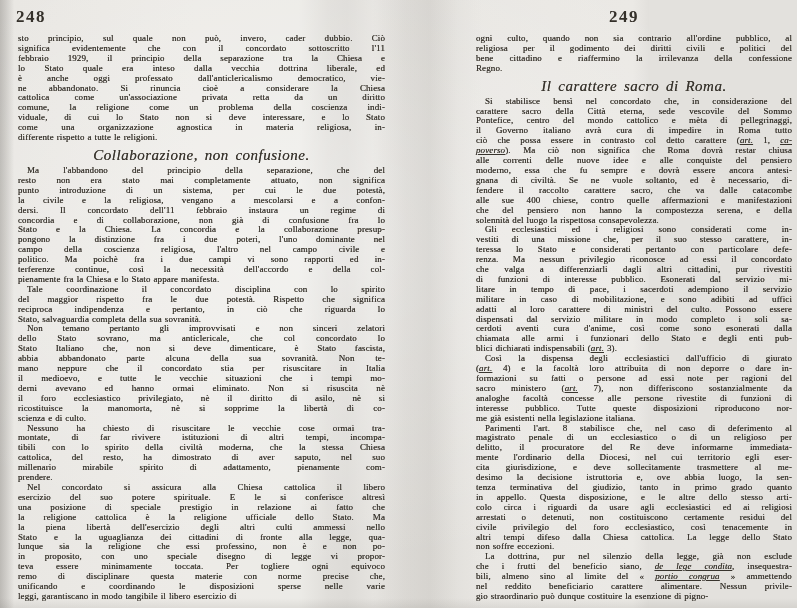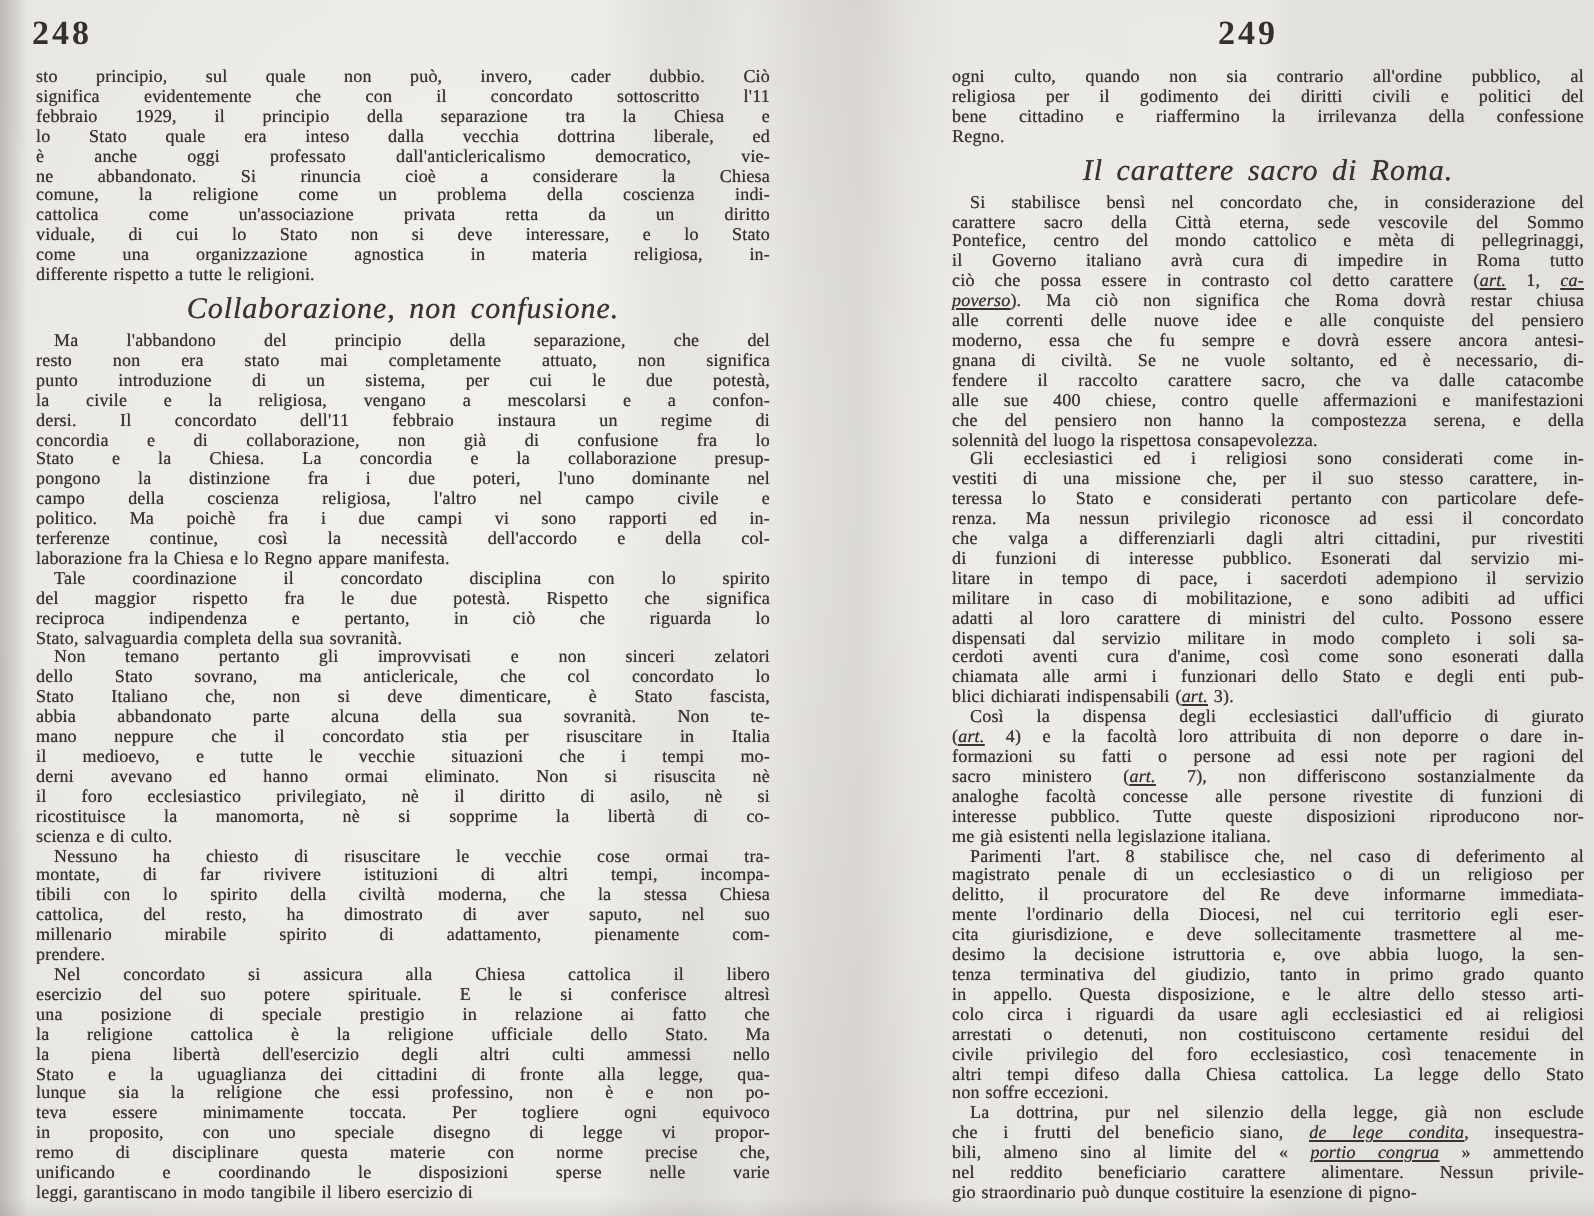--- a/index.html
+++ b/index.html
@@ -76,40 +76,40 @@
   <section class="page page-left">
     <div class="pagenum pn-left">248</div>
     <div class="text-col col-left">
         <div class="para">
           <div class="line"><span>sto principio, sul quale non può, invero, cader dubbio. Ciò</span></div>
           <div class="line"><span>significa evidentemente che con il concordato sottoscritto l'11</span></div>
           <div class="line"><span>febbraio 1929, il principio della separazione tra la Chiesa e</span></div>
           <div class="line"><span>lo Stato quale era inteso dalla vecchia dottrina liberale, ed</span></div>
           <div class="line"><span>è anche oggi professato dall'anticlericalismo democratico, vie-</span></div>
           <div class="line"><span>ne abbandonato. Si rinuncia cioè a considerare la Chiesa</span></div>
+          <div class="line"><span>cattolica come un'associazione privata retta da un diritto</span></div>
           <div class="line"><span>comune, la religione come un problema della coscienza indi-</span></div>
-          <div class="line"><span>cattolica come un'associazione privata retta da un diritto</span></div>
           <div class="line"><span>viduale, di cui lo Stato non si deve interessare, e lo Stato</span></div>
           <div class="line"><span>come una organizzazione agnostica in materia religiosa, in-</span></div>
           <div class="line last"><span>differente rispetto a tutte le religioni.</span></div>
         </div>
         <div class="heading">Collaborazione, non confusione.</div>
         <div class="para">
           <div class="line indent"><span>Ma l'abbandono del principio della separazione, che del</span></div>
           <div class="line"><span>resto non era stato mai completamente attuato, non significa</span></div>
           <div class="line"><span>punto introduzione di un sistema, per cui le due potestà,</span></div>
           <div class="line"><span>la civile e la religiosa, vengano a mescolarsi e a confon-</span></div>
           <div class="line"><span>dersi. Il concordato dell'11 febbraio instaura un regime di</span></div>
           <div class="line"><span>concordia e di collaborazione, non già di confusione fra lo</span></div>
           <div class="line"><span>Stato e la Chiesa. La concordia e la collaborazione presup-</span></div>
           <div class="line"><span>pongono la distinzione fra i due poteri, l'uno dominante nel</span></div>
           <div class="line"><span>campo della coscienza religiosa, l'altro nel campo civile e</span></div>
           <div class="line"><span>politico. Ma poichè fra i due campi vi sono rapporti ed in-</span></div>
           <div class="line"><span>terferenze continue, così la necessità dell'accordo e della col-</span></div>
-          <div class="line last"><span>laborazione fra la Chiesa e lo Regno appare manifesta.</span></div>
+          <div class="line last"><span>pienamente fra la Chiesa e lo Stato appare manifesta.</span></div>
         </div>
         <div class="para">
           <div class="line indent"><span>Tale coordinazione il concordato disciplina con lo spirito</span></div>
           <div class="line"><span>del maggior rispetto fra le due potestà. Rispetto che significa</span></div>
           <div class="line"><span>reciproca indipendenza e pertanto, in ciò che riguarda lo</span></div>
           <div class="line last"><span>Stato, salvaguardia completa della sua sovranità.</span></div>
         </div>
         <div class="para">
           <div class="line indent"><span>Non temano pertanto gli improvvisati e non sinceri zelatori</span></div>
           <div class="line"><span>dello Stato sovrano, ma anticlericale, che col concordato lo</span></div>
@@ -131,22 +131,22 @@
           <div class="line last"><span>prendere.</span></div>
         </div>
         <div class="para">
           <div class="line indent"><span>Nel concordato si assicura alla Chiesa cattolica il libero</span></div>
           <div class="line"><span>esercizio del suo potere spirituale. E le si conferisce altresì</span></div>
           <div class="line"><span>una posizione di speciale prestigio in relazione ai fatto che</span></div>
           <div class="line"><span>la religione cattolica è la religione ufficiale dello Stato. Ma</span></div>
           <div class="line"><span>la piena libertà dell'esercizio degli altri culti ammessi nello</span></div>
           <div class="line"><span>Stato e la uguaglianza dei cittadini di fronte alla legge, qua-</span></div>
           <div class="line"><span>lunque sia la religione che essi professino, non è e non po-</span></div>
+          <div class="line"><span>in proposito, con uno speciale disegno di legge vi propor-</span></div>
           <div class="line"><span>teva essere minimamente toccata. Per togliere ogni equivoco</span></div>
-          <div class="line"><span>in proposito, con uno speciale disegno di legge vi propor-</span></div>
           <div class="line"><span>remo di disciplinare questa materie con norme precise che,</span></div>
           <div class="line"><span>unificando e coordinando le disposizioni sperse nelle varie</span></div>
           <div class="line last"><span>leggi, garantiscano in modo tangibile il libero esercizio di</span></div>
         </div>
       </div>
   </section>
 
   <section class="page page-right">
     <div class="pagenum pn-right">249</div>
     <div class="text-col col-right">

